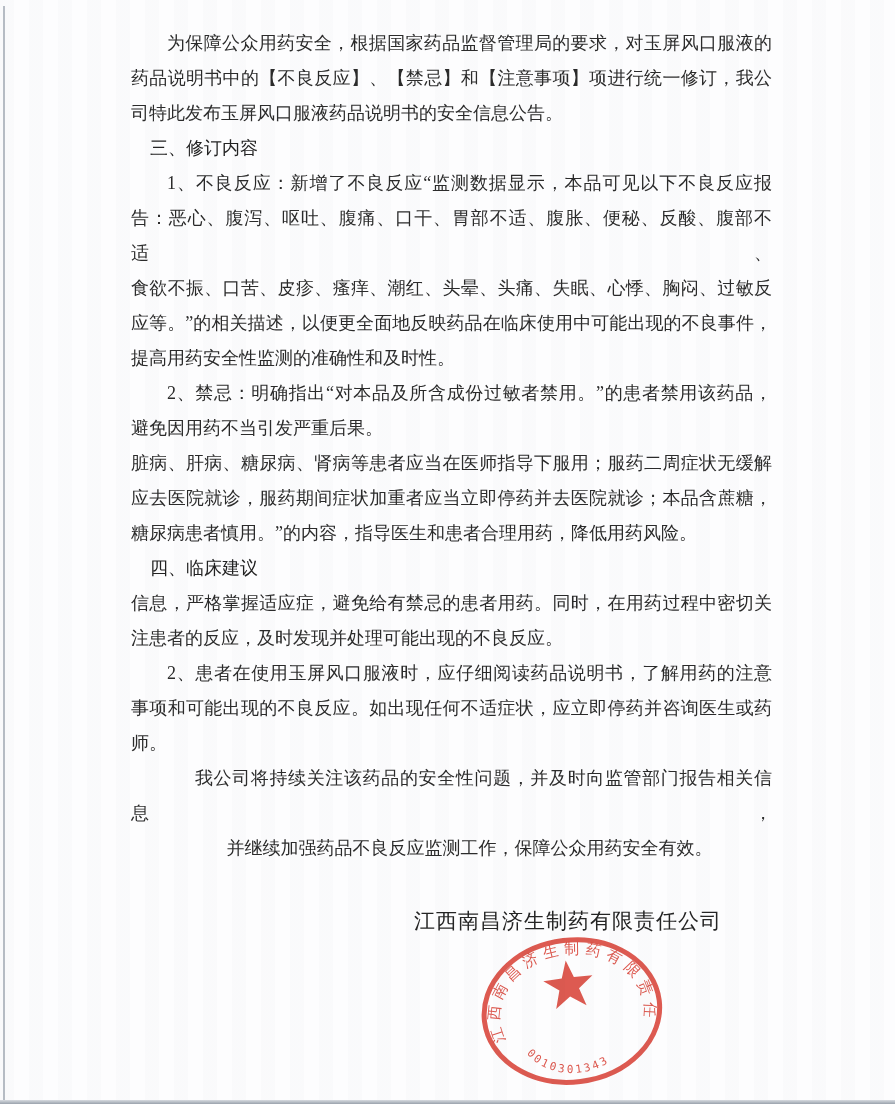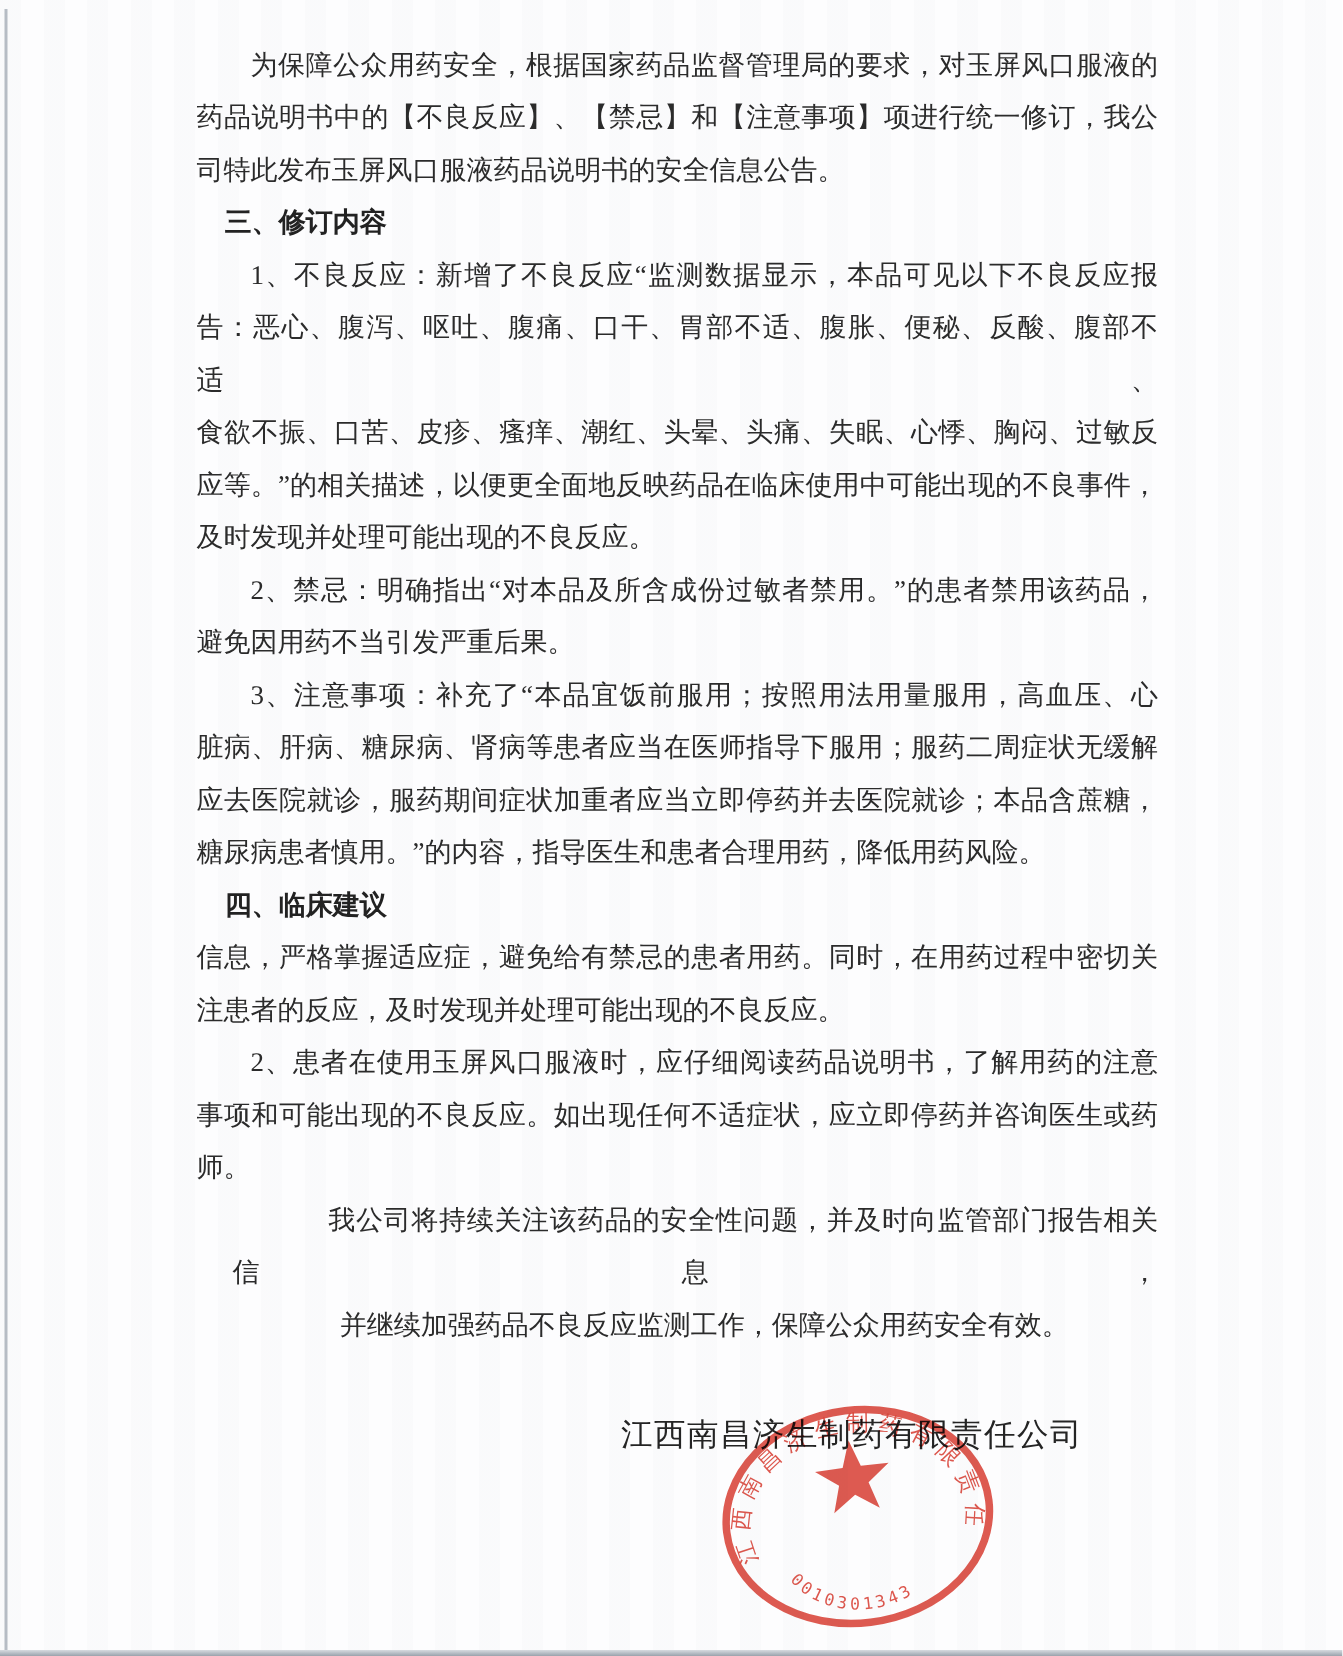--- a/index.html
+++ b/index.html
@@ -28,22 +28,22 @@
   }
   .title{
     text-align:center;font-size:25px;font-weight:bold;color:#1f1f1f;
     line-height:38px;margin-bottom:14px;letter-spacing:0.5px;
   }
   .line{white-space:normal;}
   .l-plain{text-align:left;}
   .l-first{text-align:justify;text-align-last:justify;text-indent:2em;}
   .l-just{text-align:justify;text-align-last:justify;}
   .l-end{text-align:left;}
-  .l-head{font-weight:bold;text-indent:1.05em;color:#222;}
-  .l-close1{text-align:justify;text-align-last:justify;text-indent:3.55em;margin-left:24px;}
+  .l-head{font-weight:normal;text-indent:1.05em;color:#222;}
+  .l-close1{text-align:justify;text-align-last:justify;text-indent:3.55em;}
   .l-close2{text-align:center;text-indent:2em;}
   .sig-company{
     text-align:right;padding-right:50px;margin-top:38px;
     font-size:21px;letter-spacing:1px;color:#242424;
   }
   .seal{
     position:absolute;left:476px;top:934px;width:192px;height:156px;
     transform:rotate(-7deg);
     mix-blend-mode:multiply;opacity:0.92;
     pointer-events:none;
@@ -59,24 +59,23 @@
   <div class="doc">
     <div id="doc-body">
         <div class="line l-first">为保障公众用药安全，根据国家药品监督管理局的要求，对玉屏风口服液的</div>
         <div class="line l-just">药品说明书中的【不良反应】、【禁忌】和【注意事项】项进行统一修订，我公</div>
         <div class="line l-end">司特此发布玉屏风口服液药品说明书的安全信息公告。</div>
         <div class="line l-head">三、修订内容</div>
         <div class="line l-first">1、不良反应：新增了不良反应“监测数据显示，本品可见以下不良反应报</div>
         <div class="line l-just">告：恶心、腹泻、呕吐、腹痛、口干、胃部不适、腹胀、便秘、反酸、腹部不适、</div>
         <div class="line l-just">食欲不振、口苦、皮疹、瘙痒、潮红、头晕、头痛、失眠、心悸、胸闷、过敏反</div>
         <div class="line l-just">应等。”的相关描述，以便更全面地反映药品在临床使用中可能出现的不良事件，</div>
-        <div class="line l-end">及时发现并处理可能出现的不良反应。</div>
+        <div class="line l-end">提高用药安全性监测的准确性和及时性。</div>
         <div class="line l-first">2、禁忌：明确指出“对本品及所含成份过敏者禁用。”的患者禁用该药品，</div>
         <div class="line l-end">避免因用药不当引发严重后果。</div>
-        <div class="line l-first">3、注意事项：补充了“本品宜饭前服用；按照用法用量服用，高血压、心</div>
         <div class="line l-just">脏病、肝病、糖尿病、肾病等患者应当在医师指导下服用；服药二周症状无缓解</div>
         <div class="line l-just">应去医院就诊，服药期间症状加重者应当立即停药并去医院就诊；本品含蔗糖，</div>
         <div class="line l-end">糖尿病患者慎用。”的内容，指导医生和患者合理用药，降低用药风险。</div>
         <div class="line l-head">四、临床建议</div>
         <div class="line l-just">信息，严格掌握适应症，避免给有禁忌的患者用药。同时，在用药过程中密切关</div>
         <div class="line l-end">注患者的反应，及时发现并处理可能出现的不良反应。</div>
         <div class="line l-first">2、患者在使用玉屏风口服液时，应仔细阅读药品说明书，了解用药的注意</div>
         <div class="line l-just">事项和可能出现的不良反应。如出现任何不适症状，应立即停药并咨询医生或药</div>
         <div class="line l-end">师。</div>
         <div class="line l-close1">我公司将持续关注该药品的安全性问题，并及时向监管部门报告相关信息，</div>

